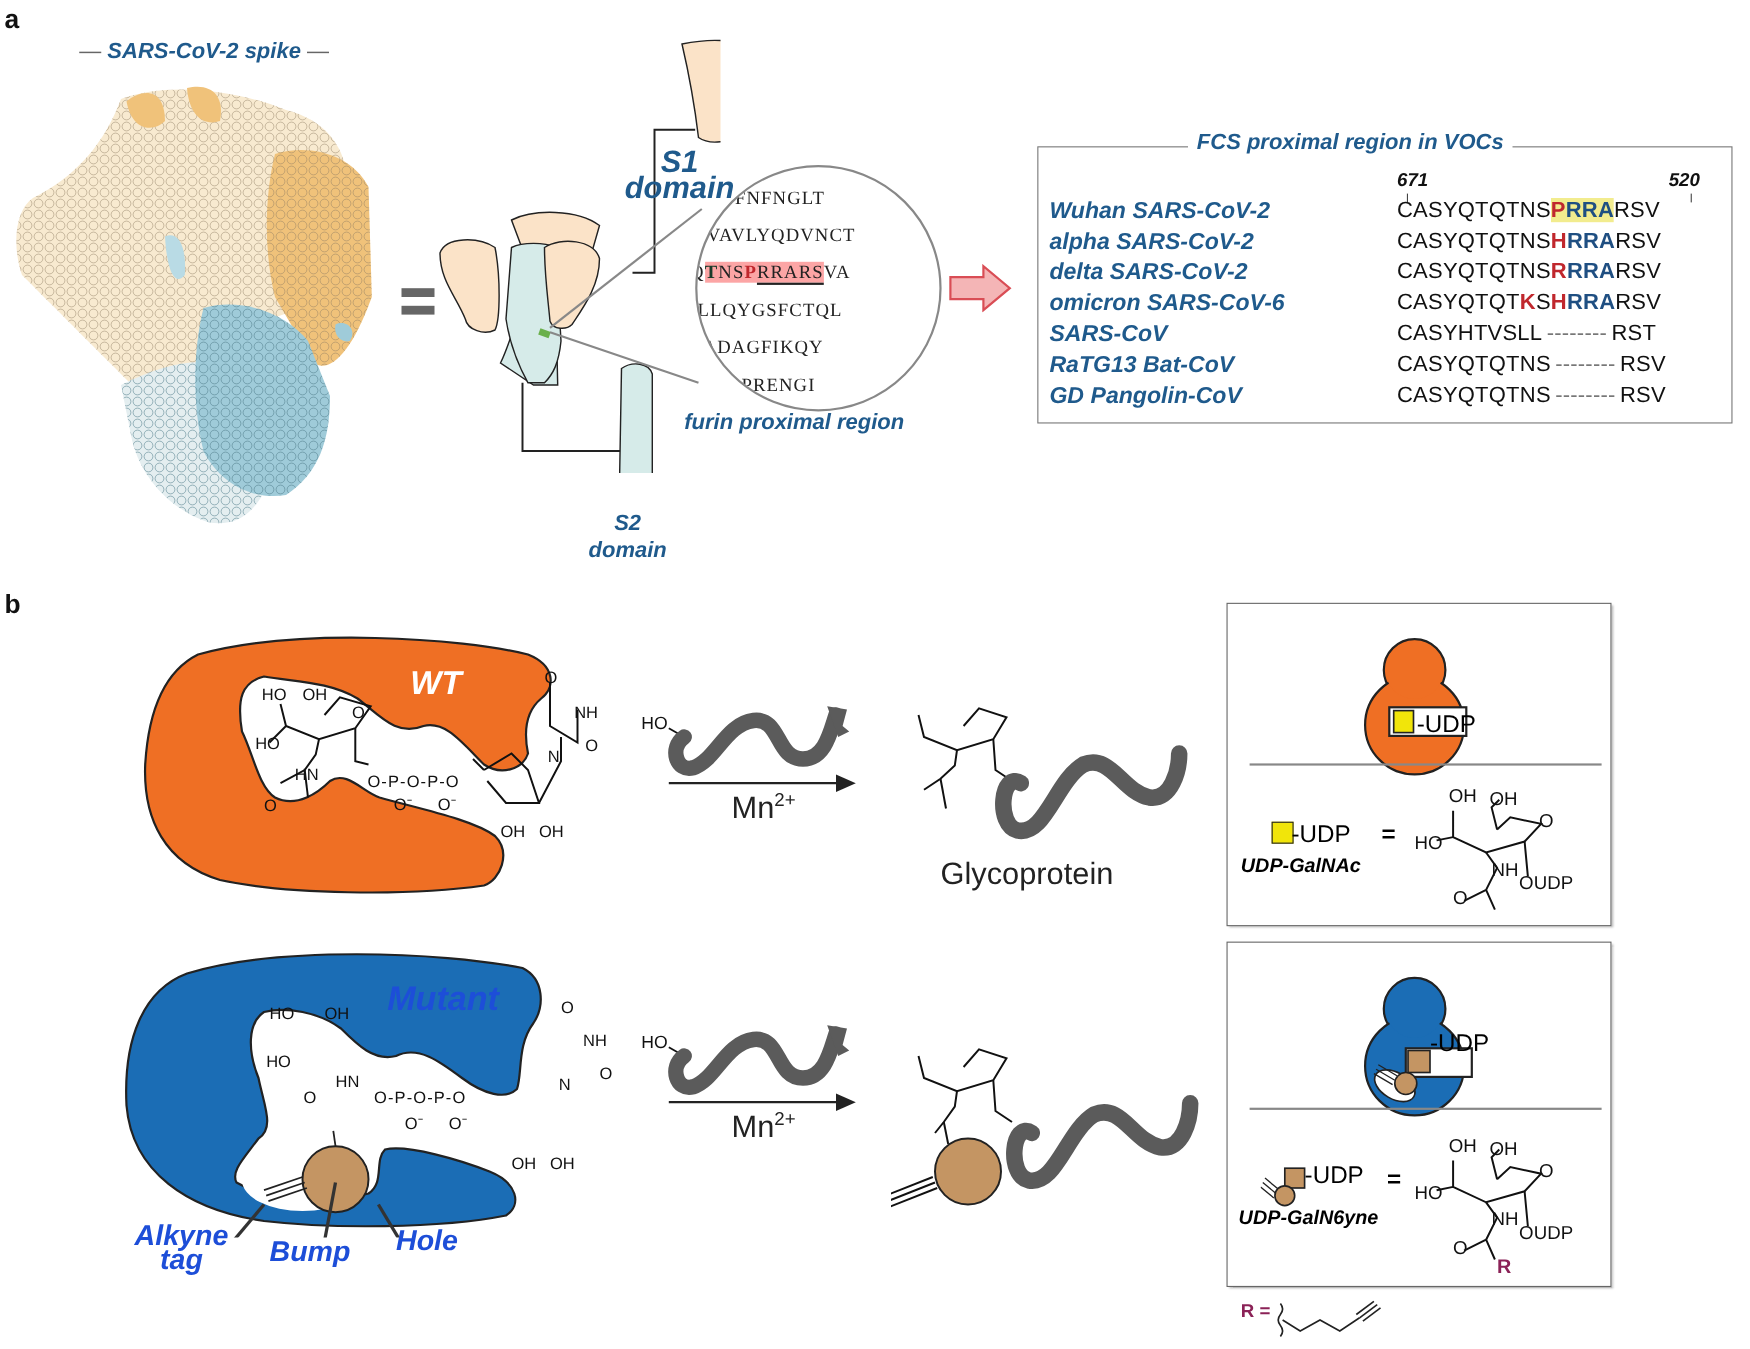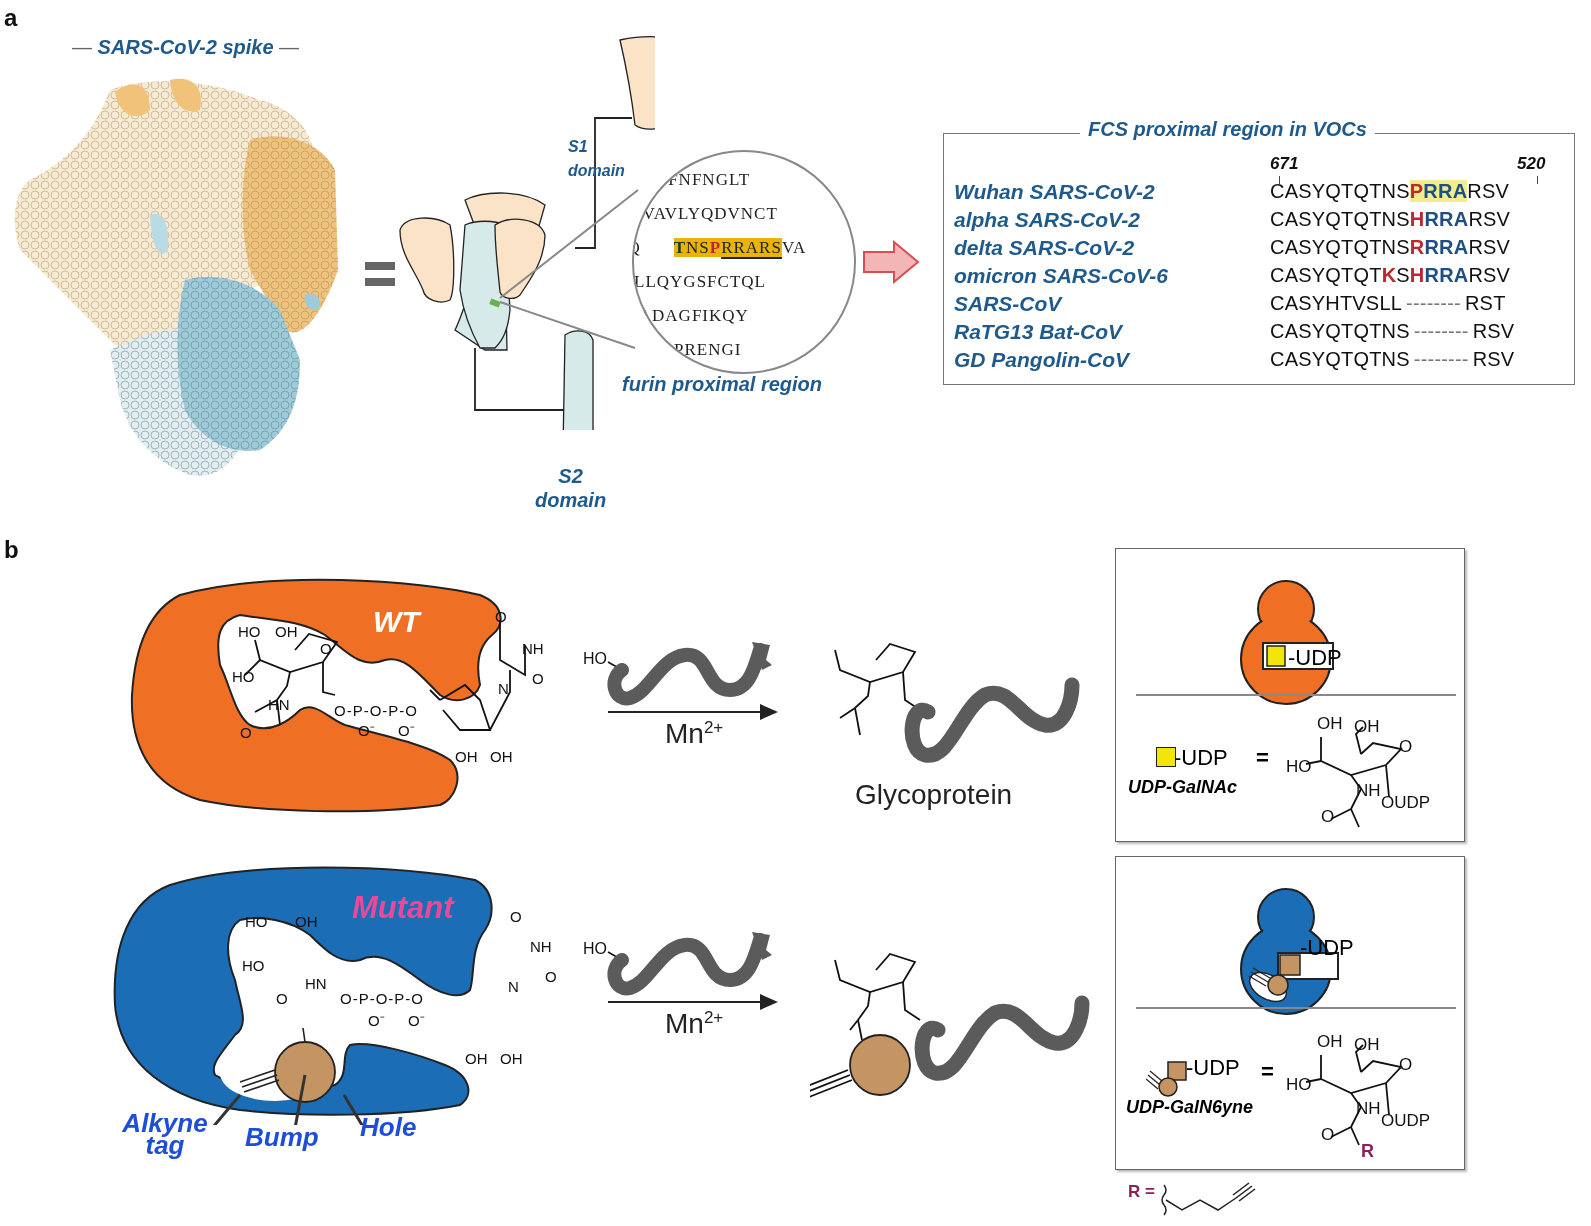--- a/index.html
+++ b/index.html
@@ -12,21 +12,21 @@
   .seq-row{position:absolute;left:0;width:630px;height:28px;}
   .seq-name{position:absolute;left:10px;font-size:21px;}
   .seq-str{position:absolute;left:326px;font-size:20px;color:#111;letter-spacing:0.2px;}
   .hl-red{color:#c0272d;font-weight:bold;}
   .hl-blue{color:#1f4f82;font-weight:bold;}
   .hl-yellow{background:#f2ec8e;}
   .dash{color:#777;}
   .pos-num{position:absolute;font-size:17px;font-weight:bold;font-style:italic;color:#111;}
   .mag{position:absolute;left:632px;top:150px;width:220px;height:220px;border-radius:50%;border:2px solid #888;overflow:hidden;background:#fff;}
   .mag-line{position:absolute;left:-18px;font-family:Liberation Serif, serif;font-size:17px;color:#222;white-space:nowrap;letter-spacing:1px;}
-  .mag-hl{background:#eab308;margin-left:33px;}
+  .mag-hl{background:#fca5a5;}
   .box{position:absolute;border:1.5px solid #666;background:#fff;box-shadow:2px 2px 2px #bbb;}
   .rxn-text{font-size:28px;color:#222;}
   .gray-it{color:#1d4ed8;font-style:italic;font-weight:bold;font-size:26px;}
   .chem{font-size:15px;color:#111;}
 </style>
 </head>
 <body>
 
 <div class="abs panel-label" style="left:4px;top:4px;">a</div>
 
@@ -74,21 +74,21 @@
 
   <path d="M5 200 C10 185 40 185 55 195 C60 220 60 260 55 270 C45 275 30 270 28 260 C20 240 5 225 5 200Z" fill="#fbe3c8" stroke="#222" stroke-width="1.3"></path>
 
   <path d="M100 195 C115 185 145 188 150 205 C150 230 135 250 125 265 C120 270 108 270 105 262 C103 240 100 220 100 195Z" fill="#fbe3c8" stroke="#222" stroke-width="1.3"></path>
 
   <rect x="95" y="270" width="10" height="6" fill="#6ab04c" transform="rotate(20 100 273)"></rect>
 
   <path d="M170 305 C180 298 195 300 198 310 L198 410 C205 420 212 430 210 440 C200 460 190 470 180 470 C170 455 165 440 168 420 Z" fill="#d6ebe9" stroke="#222" stroke-width="1.3"></path>
 </svg>
 
-<div class="abs blue-it" style="left:568px;top:135px;font-size:16px;text-align:left;line-height:24px;">
+<div class="abs blue-it" style="left:568px;top:135px;font-size:28px;text-align:center;line-height:24px;">
   <div>S1</div>
   <div>domain</div>
 </div>
 <div class="abs blue-it" style="left:535px;top:464px;font-size:20px;text-align:center;line-height:24px;">
   <div>S2</div>
   <div>domain</div>
 </div>
 
 <svg class="abs" style="left:490px;top:150px;" width="160" height="220">
   <line x1="10" y1="148" x2="148" y2="40" stroke="#888" stroke-width="2"></line>
@@ -197,21 +197,21 @@
       <line x1="140" y1="227" x2="175" y2="215"></line>
       <line x1="144" y1="237" x2="179" y2="225"></line>
     <line x1="203" y1="173" x2="205" y2="187"></line>
   </g>
   <g stroke="#333" stroke-width="3">
     <line x1="140" y1="240" x2="108" y2="278"></line>
     <line x1="205" y1="220" x2="190" y2="300"></line>
     <line x1="244" y1="240" x2="268" y2="280"></line>
   </g>
 </svg>
-<div class="abs" style="left:352px;top:890px;font-size:31px;font-weight:bold;font-style:italic;color:#ec4899;">Mutant</div>
+<div class="abs" style="left:352px;top:890px;font-size:31px;font-weight:bold;font-style:italic;color:#1d4ed8;">Mutant</div>
 
 <div class="abs chem" style="left:245px;top:913px;">HO</div>
 <div class="abs chem" style="left:295px;top:913px;">OH</div>
 <div class="abs chem" style="left:242px;top:957px;">HO</div>
 <div class="abs chem" style="left:305px;top:975px;">HN</div>
 <div class="abs chem" style="left:276px;top:990px;">O</div>
 <div class="abs chem" style="left:340px;top:990px;letter-spacing:1px;">O-P-O-P-O</div>
 <div class="abs chem" style="left:368px;top:1010px;">O⁻</div>
 <div class="abs chem" style="left:408px;top:1010px;">O⁻</div>
 <div class="abs chem" style="left:510px;top:908px;">O</div>

